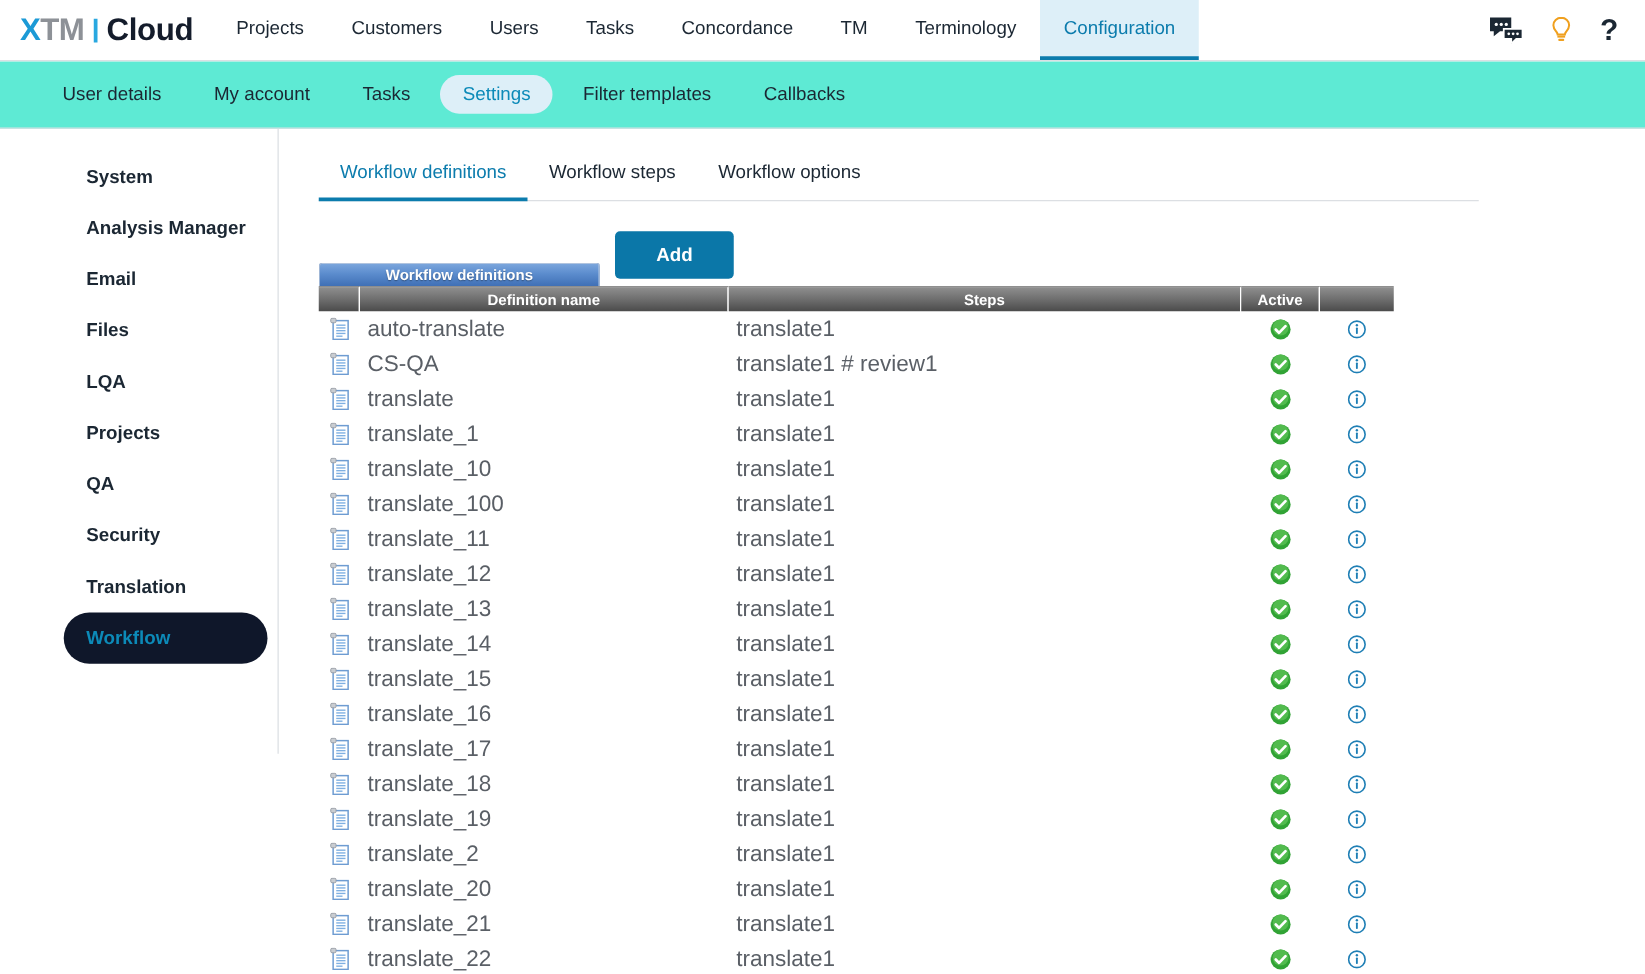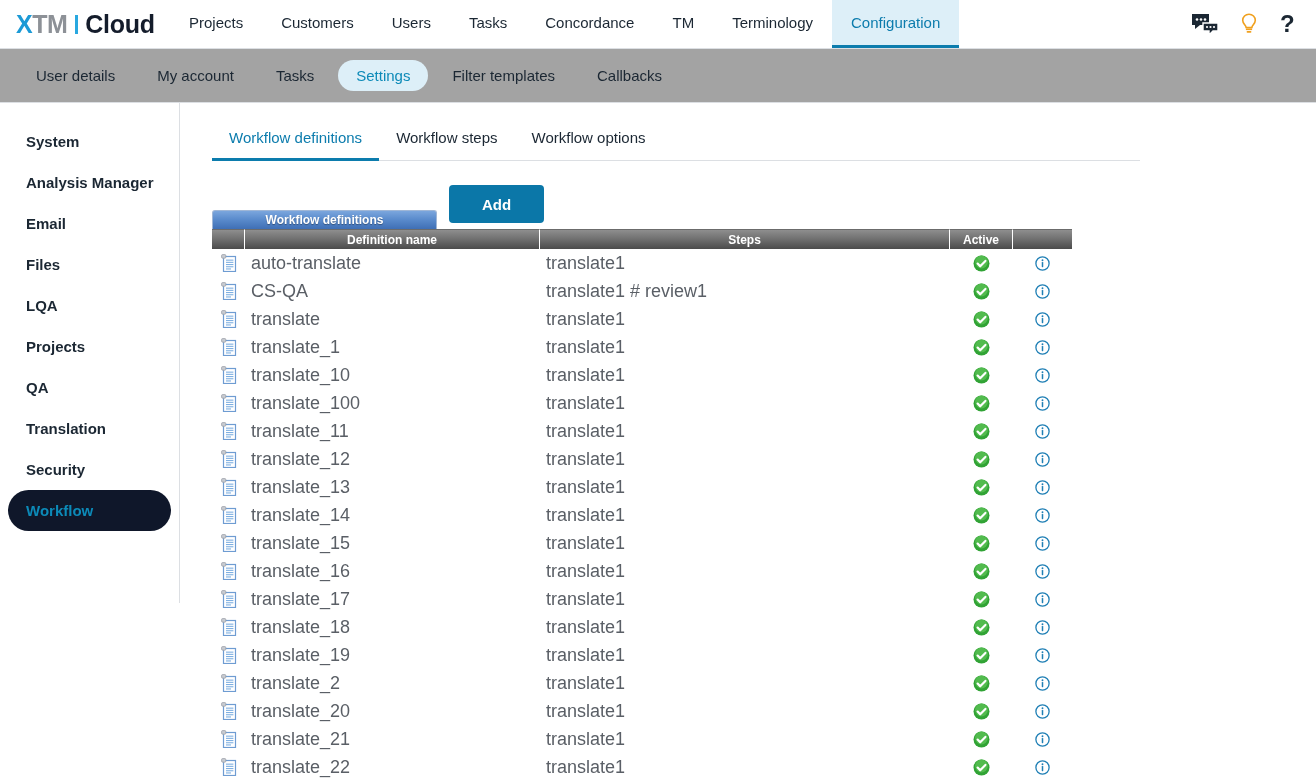--- a/index.html
+++ b/index.html
@@ -56,42 +56,43 @@
     display: flex; align-items: center; gap: 20px;
     padding-right: 20px;
   }
   .hicon { cursor: pointer; display: flex; align-items: center; }
 
   
   .sub-nav {
     height: 54px;
     border-bottom: 1px solid #dcdfe3;
     display: flex; align-items: center;
-    padding-left: 18px;
-    background: #a3a3a3;
+    padding-left: 32px;
+    background: #5eead4;
     gap: 6px;
   }
   .subnav-item {
     font-size: 15px; color: #1b2733;
     padding: 7px 18px;
     border-radius: 18px;
     cursor: pointer; white-space: nowrap;
   }
   .subnav-item.active {
     background: #ddeff8; color: #0c8ab8;
   }
 
   
   .body-wrap { display: flex; height: 676px; }
 
   .sidebar {
     width: 180px; flex: none;
     border-right: 1px solid #dcdfe3;
     padding-top: 18px;
     height: 500px;
+    margin-left: 43px;
   }
   .side-item {
     font-size: 15px; font-weight: bold; color: #1b2733;
     height: 41px; display: flex; align-items: center;
     padding: 0 18px; margin: 0 8px;
     border-radius: 21px;
     cursor: pointer; white-space: nowrap;
   }
   .side-item.active { background: #0f172a; color: #0c8ab8; }
 
@@ -226,22 +227,22 @@
 <div class="body-wrap">
 
   <div class="sidebar" id="sidebar">
       <div class="side-item">System</div>
       <div class="side-item">Analysis Manager</div>
       <div class="side-item">Email</div>
       <div class="side-item">Files</div>
       <div class="side-item">LQA</div>
       <div class="side-item">Projects</div>
       <div class="side-item">QA</div>
+      <div class="side-item">Security</div>
       <div class="side-item">Translation</div>
-      <div class="side-item">Security</div>
       <div class="side-item active">Workflow</div>
     </div>
 
   <div class="content">
 
     <div class="tabs-row" id="content-tabs">
         <div class="ctab active">Workflow definitions</div>
         <div class="ctab">Workflow steps</div>
         <div class="ctab">Workflow options</div>
       </div>

